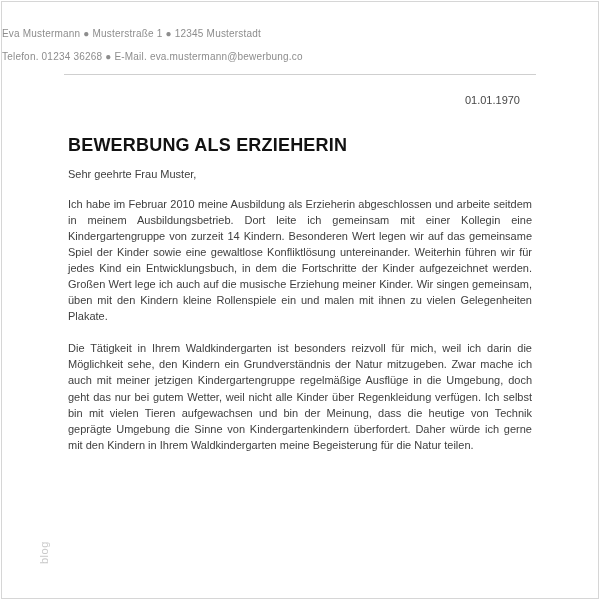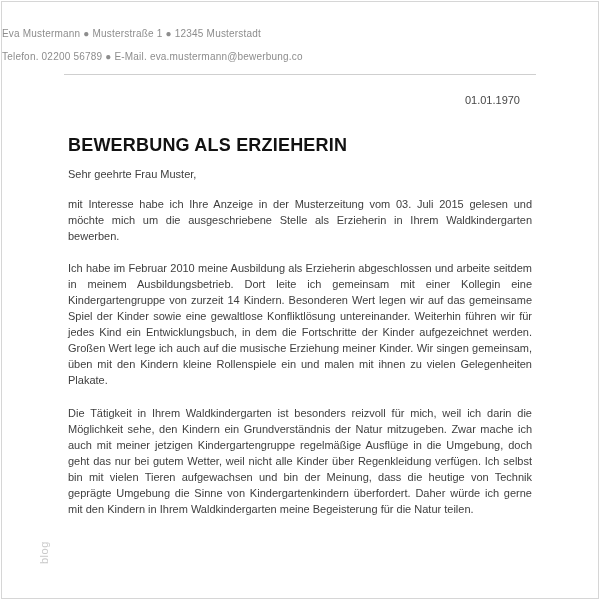--- a/index.html
+++ b/index.html
@@ -82,35 +82,34 @@
     letter-spacing: 0.5px;
   }
 </style>
 </head>
 <body>
 
 <div class="page">
 
   <div class="sender-block">
     <div class="sender-line">Eva Mustermann ● Musterstraße 1 ● 12345 Musterstadt</div>
-    <div class="sender-line">Telefon. 02200 56789 ● E-Mail. eva.mustermann@bewerbung.co</div>
+    <div class="sender-line">Telefon. 01234 36268 ● E-Mail. eva.mustermann@bewerbung.co</div>
   </div>
 
   <hr class="header-rule">
 
   <div class="content">
 
 
     <div class="date-line">01.01.1970</div>
 
     <div class="subject-line">BEWERBUNG ALS ERZIEHERIN</div>
 
     <div class="salutation">Sehr geehrte Frau Muster,</div>
 
-    <p class="para">mit Interesse habe ich Ihre Anzeige in der Musterzeitung vom 03. Juli 2015 gelesen und möchte mich um die ausgeschriebene Stelle als Erzieherin in Ihrem Waldkindergarten bewerben.</p>
     <p class="para">Ich habe im Februar 2010 meine Ausbildung als Erzieherin abgeschlossen und arbeite seitdem in meinem Ausbildungsbetrieb. Dort leite ich gemeinsam mit einer Kollegin eine Kindergartengruppe von zurzeit 14 Kindern. Besonderen Wert legen wir auf das gemeinsame Spiel der Kinder sowie eine gewaltlose Konfliktlösung untereinander. Weiterhin führen wir für jedes Kind ein Entwicklungsbuch, in dem die Fortschritte der Kinder aufgezeichnet werden. Großen Wert lege ich auch auf die musische Erziehung meiner Kinder. Wir singen gemeinsam, üben mit den Kindern kleine Rollenspiele ein und malen mit ihnen zu vielen Gelegenheiten Plakate.</p>
     <p class="para">Die Tätigkeit in Ihrem Waldkindergarten ist besonders reizvoll für mich, weil ich darin die Möglichkeit sehe, den Kindern ein Grundverständnis der Natur mitzugeben. Zwar mache ich auch mit meiner jetzigen Kindergartengruppe regelmäßige Ausflüge in die Umgebung, doch geht das nur bei gutem Wetter, weil nicht alle Kinder über Regenkleidung verfügen. Ich selbst bin mit vielen Tieren aufgewachsen und bin der Meinung, dass die heutige von Technik geprägte Umgebung die Sinne von Kindergartenkindern überfordert. Daher würde ich gerne mit den Kindern in Ihrem Waldkindergarten meine Begeisterung für die Natur teilen.</p>
 
   </div>
 
   <div class="watermark">blog</div>
 
 </div>
 
 </body></html>

